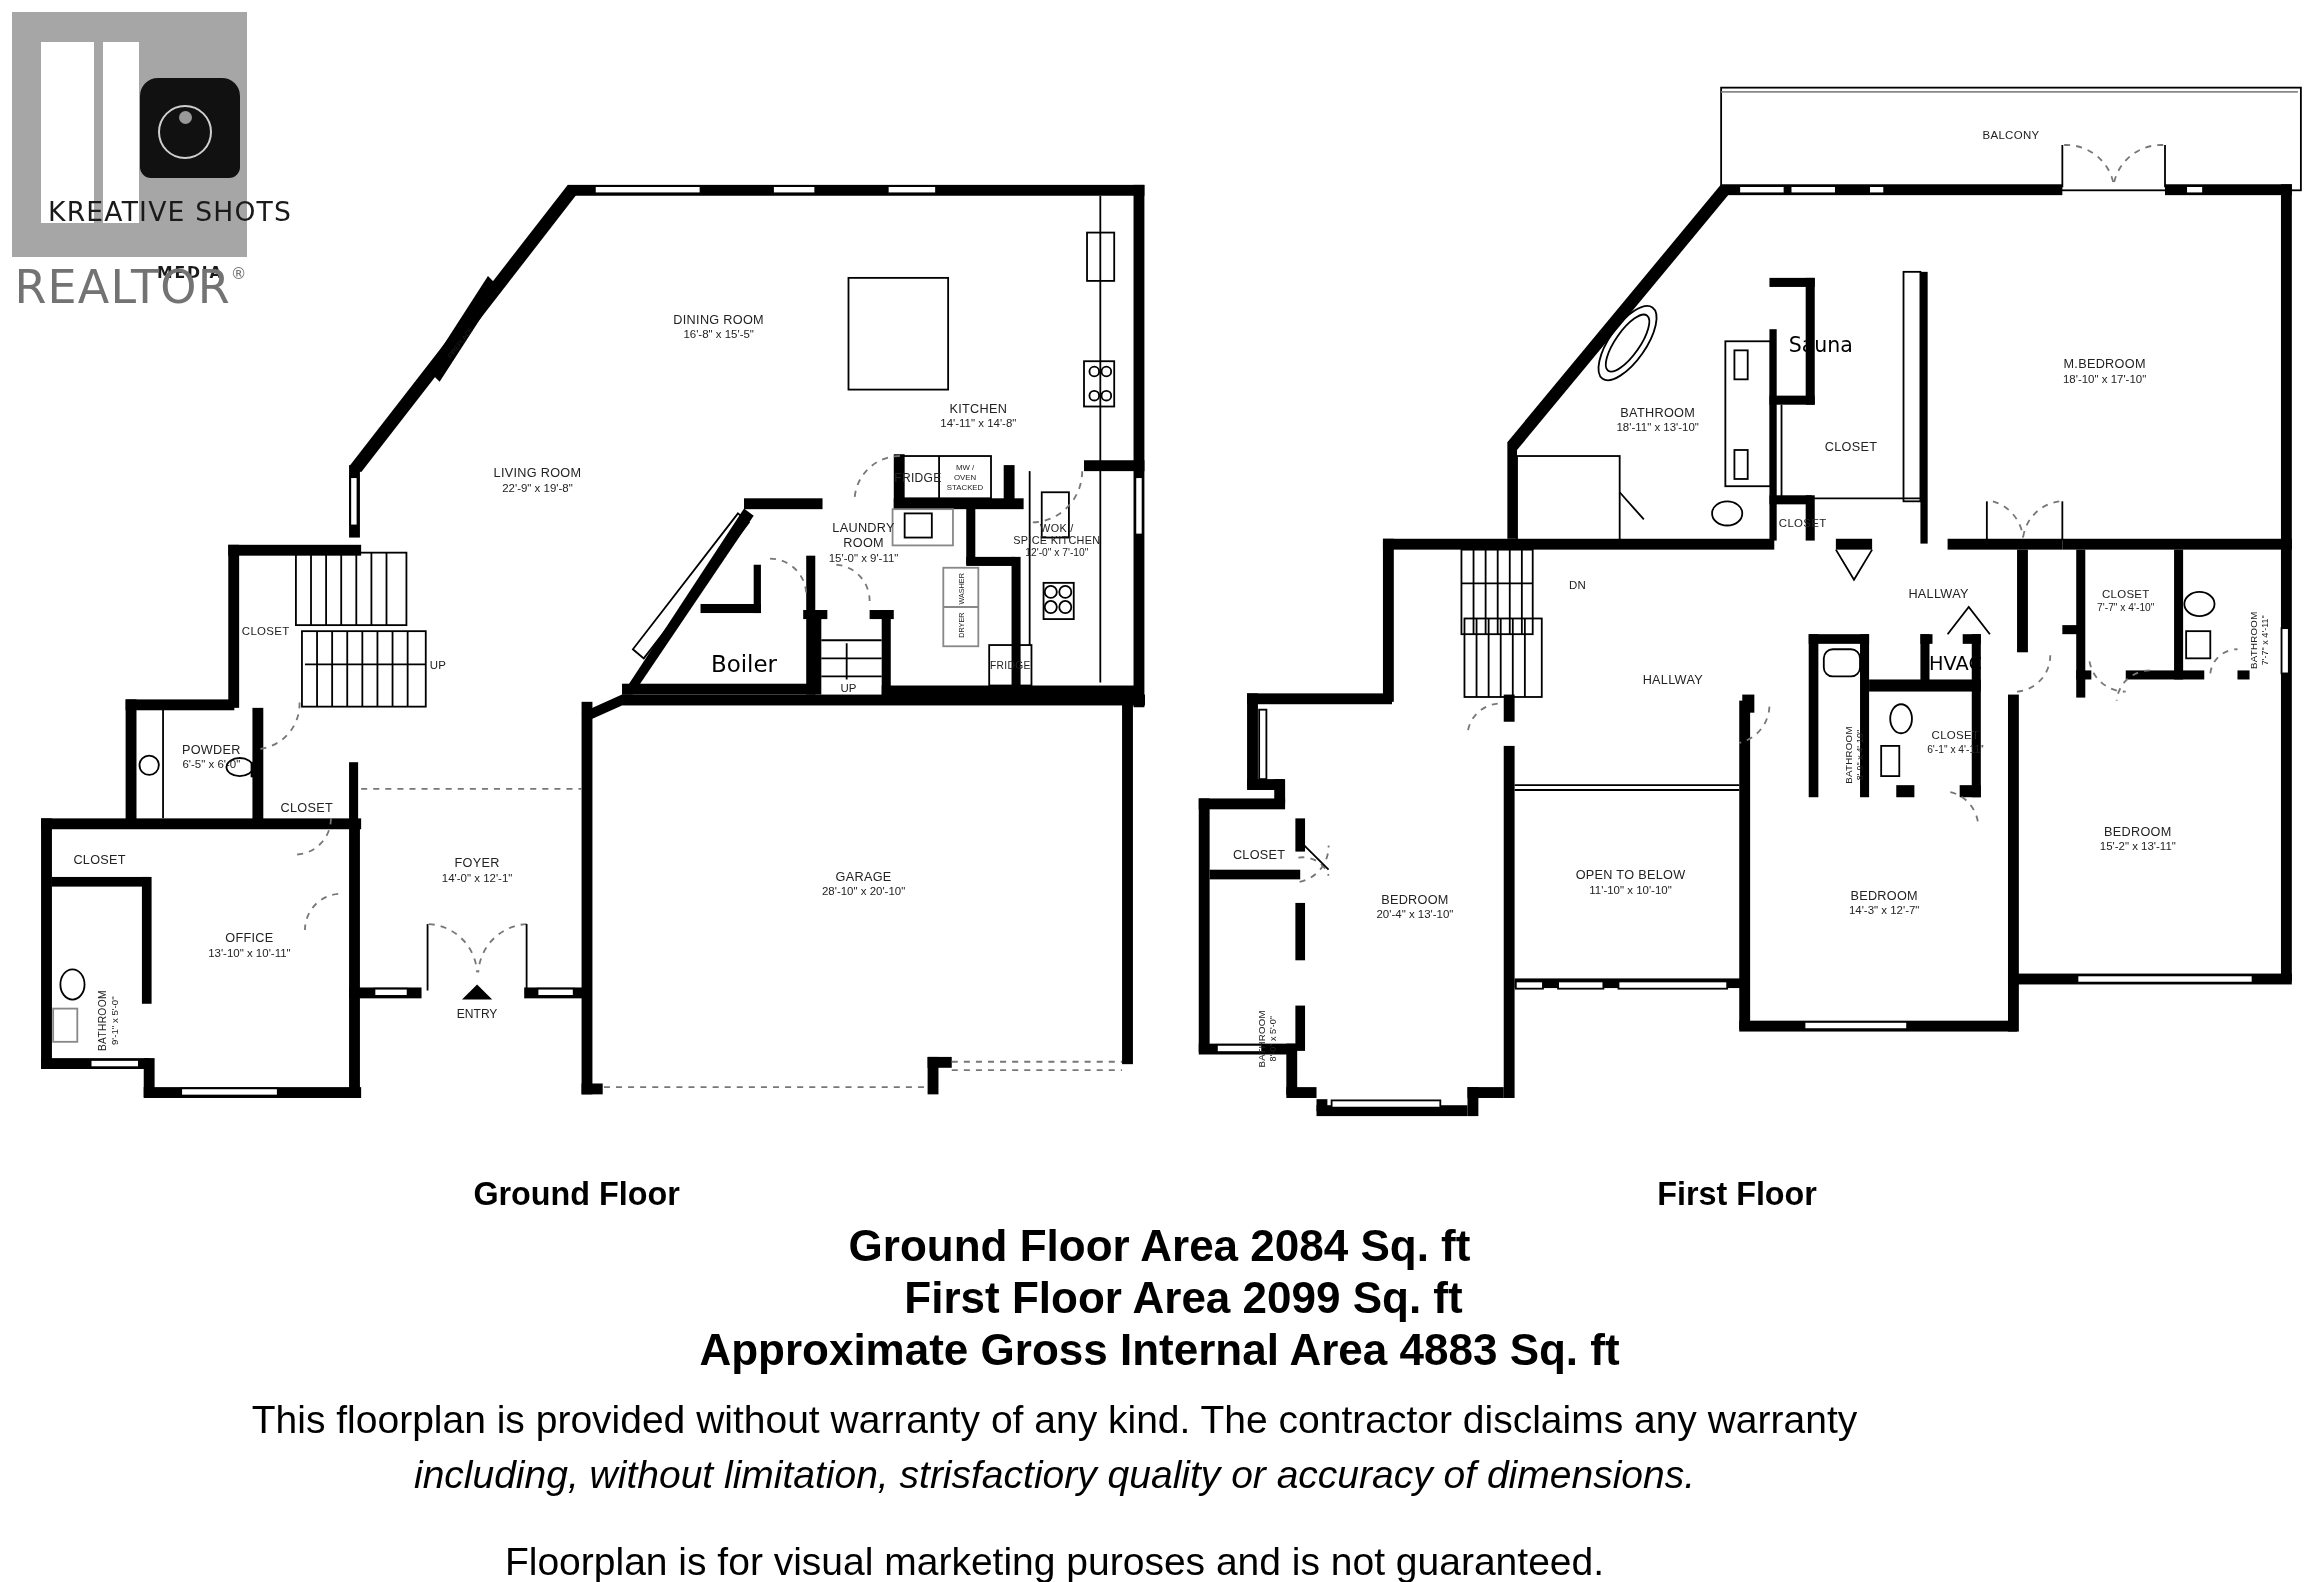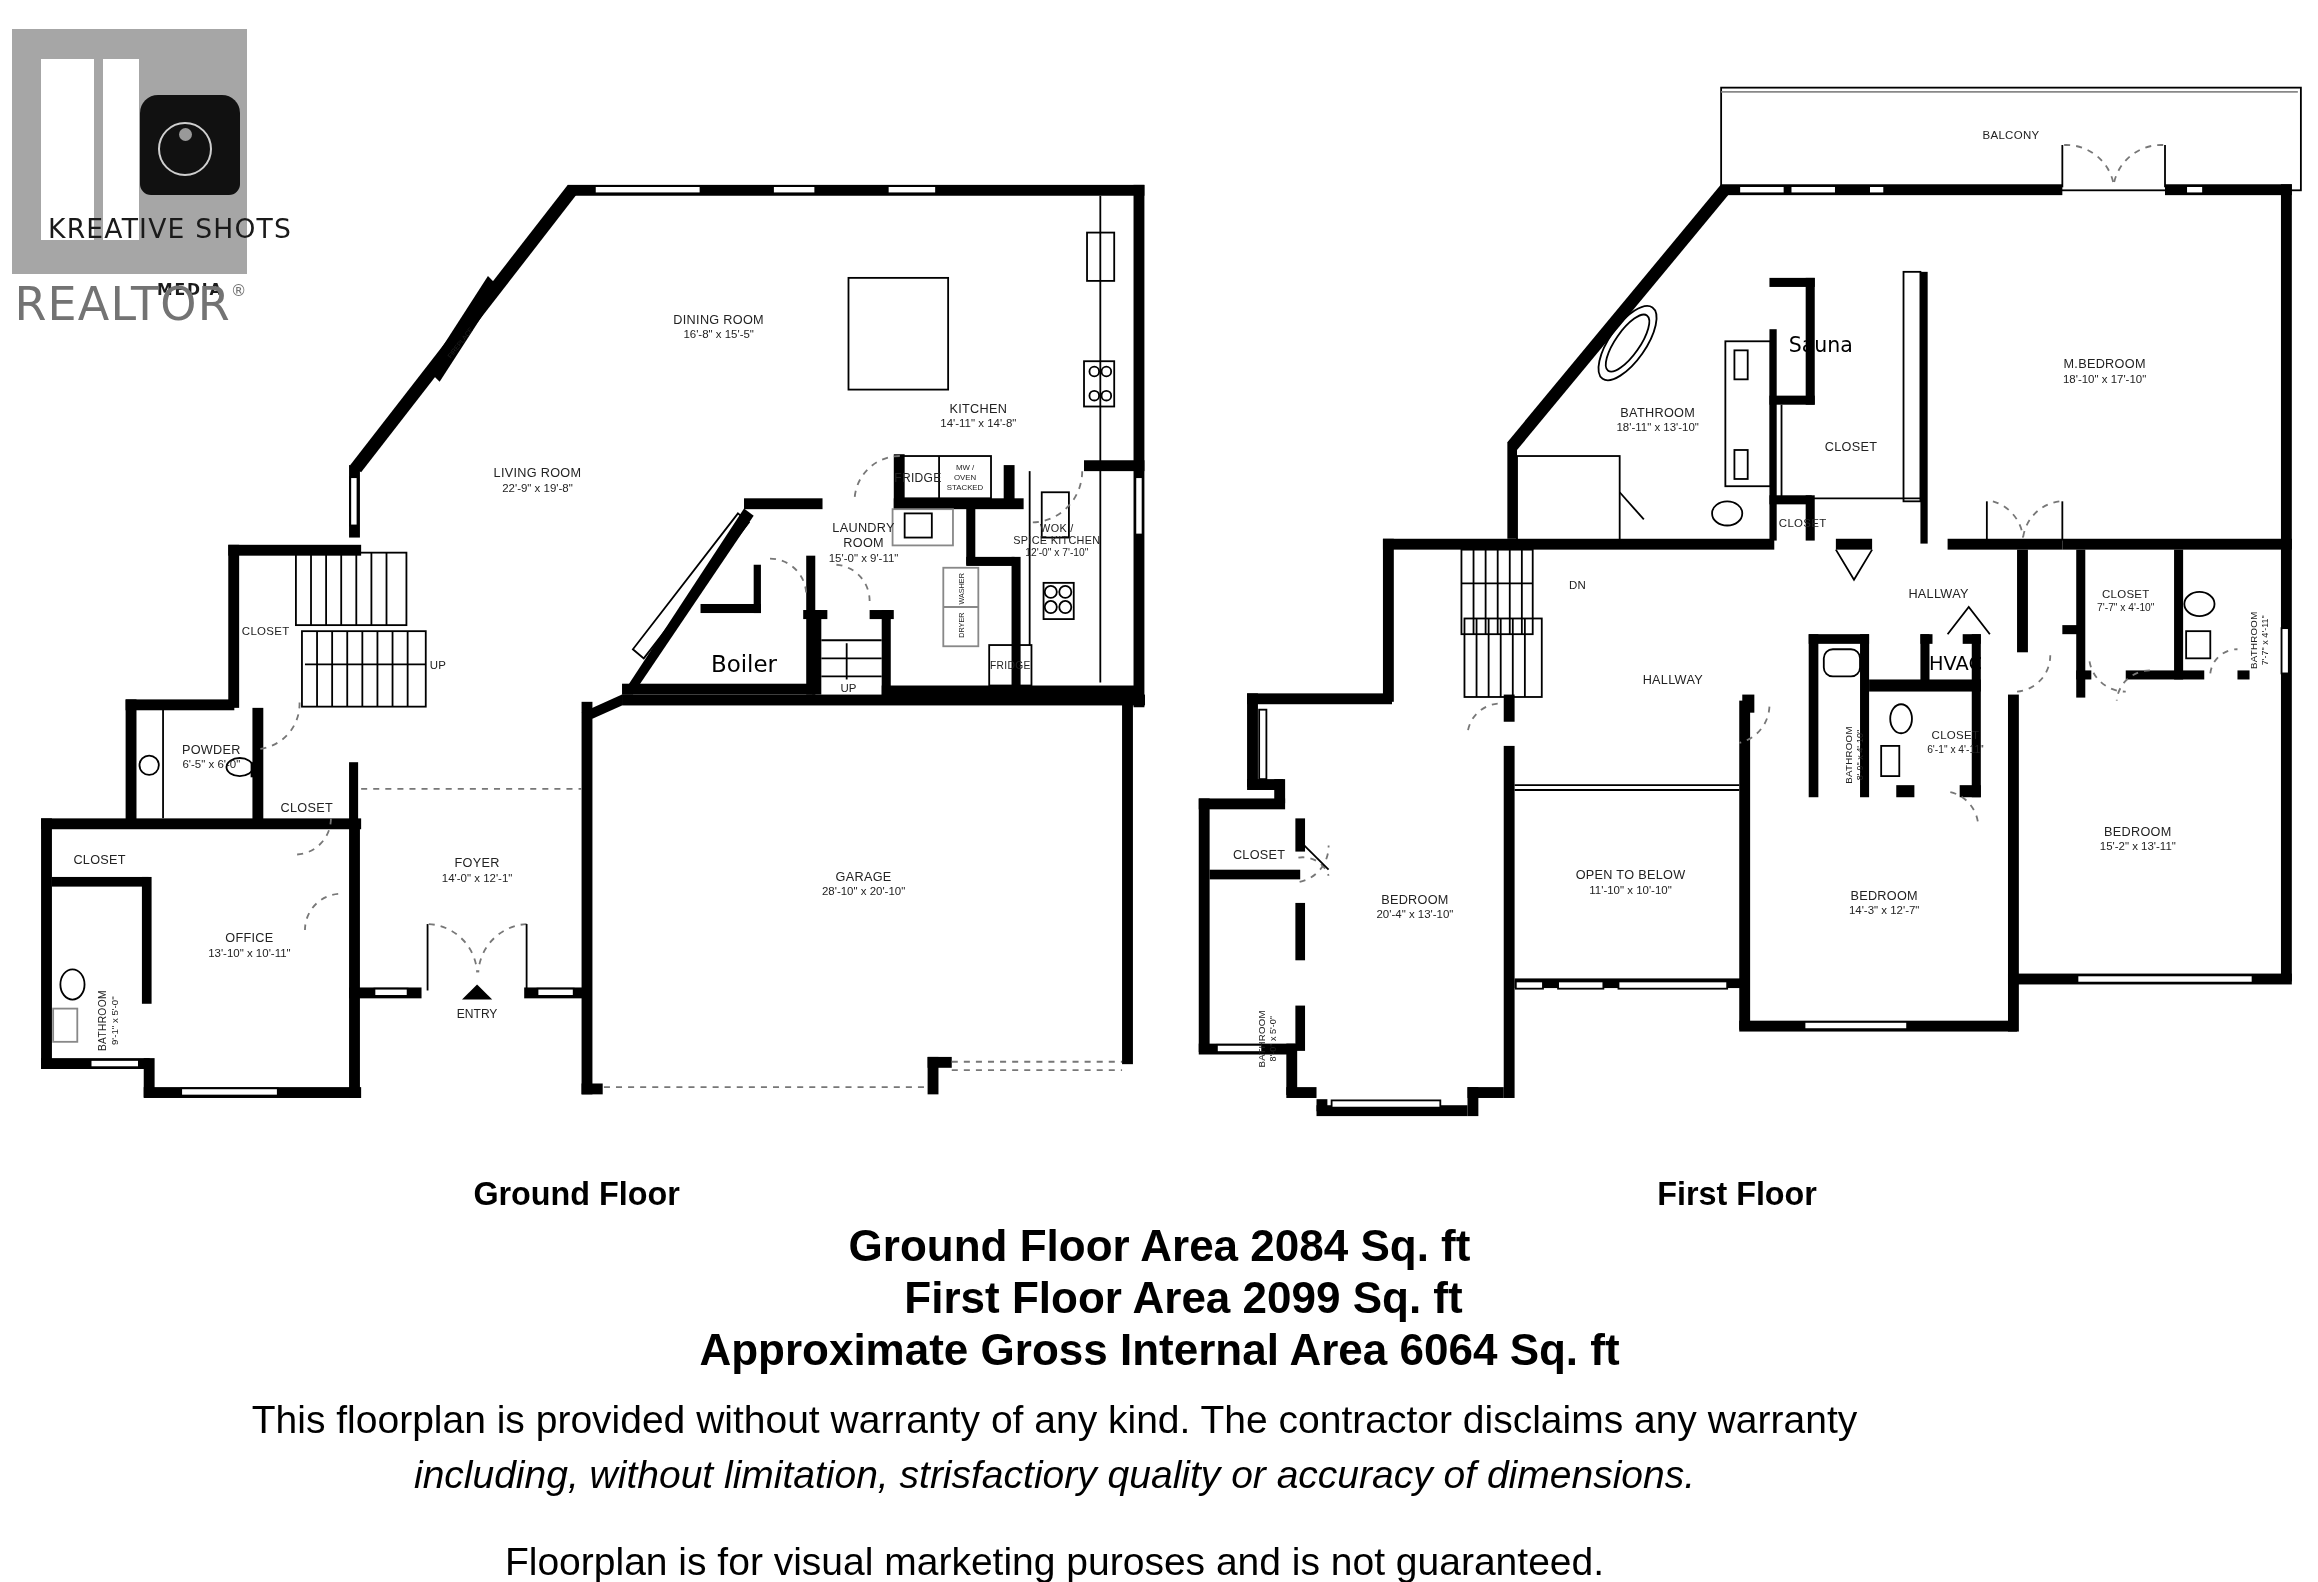--- a/index.html
+++ b/index.html
@@ -6,21 +6,21 @@
   body { width:2319px; height:1583px; position:relative; overflow:hidden; font-family:"Liberation Sans", sans-serif; color:#000; }
   #plan { position:absolute; left:0; top:0; width:2319px; height:1583px; }
   .wall { fill:#000; }
   .thin { stroke:#000; stroke-width:3; fill:none; }
   .gray { stroke:#888; stroke-width:3; fill:none; }
   .dash { stroke:#777; stroke-width:3; fill:none; stroke-dasharray:10 10; }
   .win { fill:#fff; stroke:#000; stroke-width:3; }
   .rl { font-family:"Liberation Sans", sans-serif; font-size:21px; fill:#222; text-anchor:middle; letter-spacing:0.5px; }
   .rd { font-family:"Liberation Sans", sans-serif; font-size:19px; fill:#222; text-anchor:middle; }
   .big { font-family:"DejaVu Sans", sans-serif; font-size:38px; fill:#000; text-anchor:middle; }
-  .logo { position:absolute; left:12px; top:29px; width:254px; height:302px; }
+  .logo { position:absolute; left:12px; top:12px; width:254px; height:302px; }
   .logo-r { position:absolute; left:0; top:0; width:235px; height:245px; background:#a6a6a6; }
   .logo-r .hole1 { position:absolute; left:29px; top:30px; width:53px; height:181px; background:#fff; }
   .logo-r .hole2 { position:absolute; left:91px; top:30px; width:36px; height:181px; background:#fff; }
   .logo-cam { position:absolute; left:128px; top:66px; width:100px; height:100px; background:#111; border-radius:18px 18px 11px 11px; }
   .logo-cam .lens { position:absolute; left:18px; top:27px; width:50px; height:50px; border-radius:50%; border:2.4px solid #cfcfcf; }
   .logo-cam .dot { position:absolute; left:39px; top:33px; width:13.3px; height:13.3px; border-radius:50%; background:#999; }
   .brand { position:absolute; left:36px; top:184px; font-family:"DejaVu Sans", sans-serif; font-size:26.6px; color:#1a1a1a; letter-spacing:1.2px; white-space:nowrap; }
   .brand-sub { position:absolute; left:145px; top:219px; font-family:"DejaVu Sans", sans-serif; font-size:15.7px; color:#1a1a1a; letter-spacing:1.8px; font-weight:bold;margin-top:32px; }
   .realtor { position:absolute; left:2.4px; top:248px; font-family:"DejaVu Sans", sans-serif; font-size:46px; color:#737373; letter-spacing:1.2px; }
   .realtor sup { font-size:15.7px; vertical-align:top; position:relative; top:3.6px; }
@@ -432,18 +432,18 @@
     <text class="rd" x="0" y="0" style="font-size:15px" transform="translate(2113,1720) rotate(-90)">8'-0" x 5'-0"</text>
     <text class="rd" x="2612" y="975" style="font-size:19px">DN</text>
   </g>
 </svg>
 
 <div class="floor-title" style="left:468px;">Ground Floor</div>
 <div class="floor-title" style="left:1653px;">First Floor</div>
 
 <div class="area" style="top:1221px;">Ground Floor Area 2084 Sq. ft</div>
 <div class="area" style="top:1273px;padding-left:24px;">First Floor Area 2099 Sq. ft</div>
-<div class="area" style="top:1325px;">Approximate Gross Internal Area 6064 Sq. ft</div>
+<div class="area" style="top:1325px;">Approximate Gross Internal Area 4883 Sq. ft</div>
 
 <div class="disc" style="top:1398px;">This floorplan is provided without warranty of any kind. The contractor disclaims any warranty</div>
 <div class="disc" style="top:1453px;font-style:italic;">including, without limitation, strisfactiory quality or accuracy of dimensions.</div>
 <div class="disc" style="top:1506px;margin-top:34px;">Floorplan is for visual marketing puroses and is not guaranteed.</div>
 
 
 </body></html>

